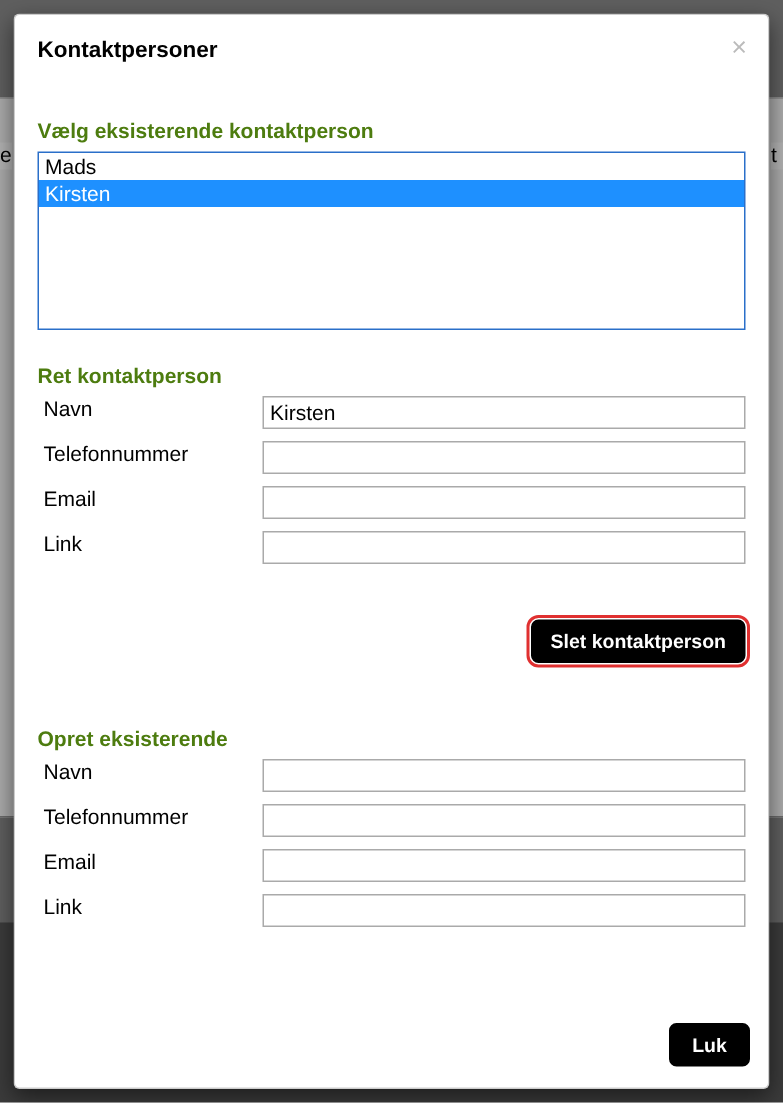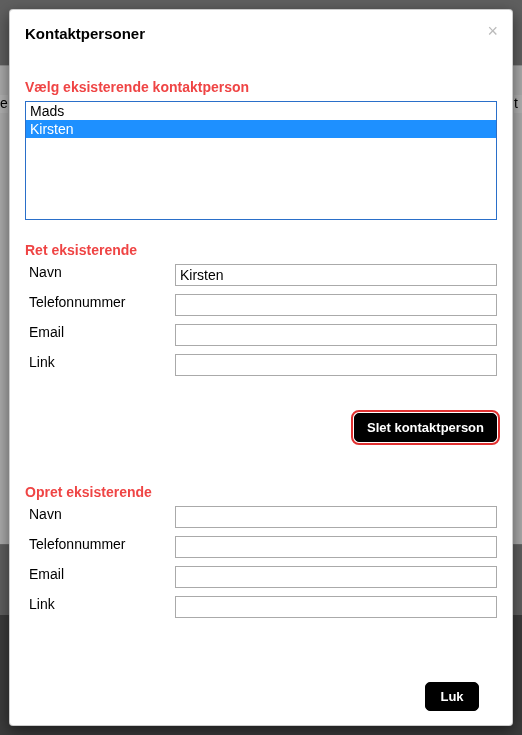--- a/index.html
+++ b/index.html
@@ -88,21 +88,21 @@
       line-height: 1;
     }
     .modal-body {
       flex: 1;
       padding: 10px 15px 10px 15px;
       overflow-y: auto;
     }
     .section-label {
       font-size: 14px;
       font-weight: bold;
-      color: #ef4444;
+      color: #4d7c0f;
       margin-bottom: 6px;
       margin-top: 12px;
     }
     .listbox {
       width: 100%;
       height: 119px;
       border: 1px solid #2a6fc9;
       font-family: Arial, sans-serif;
       font-size: 14px;
       overflow-y: scroll;
@@ -160,21 +160,21 @@
       background: #ccc;
       border-color: #ccc;
       color: #fff;
       cursor: default;
     }
     .btn.highlighted {
       outline: 2px solid #e03030;
       outline-offset: 1px;
     }
     .modal-footer {
-      padding: 14px 33px;
+      padding: 14px 12px;
       display: flex;
       justify-content: flex-end;
       gap: 8px;
     }
     .modal-footer .btn {
       min-width: 54px;
     }
     hr.sep {
       border: none;
       margin: 20px 0 0 0;
@@ -197,21 +197,21 @@
 
   <div class="modal-body">
 
     <div class="section-label">Vælg eksisterende kontaktperson</div>
     <div class="listbox" id="listbox">
         <div class="list-option">Mads</div>
         <div class="list-option selected">Kirsten</div>
       </div>
 
     <div class="form-section">
-      <div class="section-label">Ret eksisterende</div>
+      <div class="section-label">Ret kontaktperson</div>
 
       <div class="form-row">
         <div class="form-label">Navn</div>
         <input class="form-input" value="Kirsten" style="">
       </div>
       <div class="form-row">
         <div class="form-label">Telefonnummer</div>
         <input class="form-input" value="" style="">
       </div>
       <div class="form-row">

